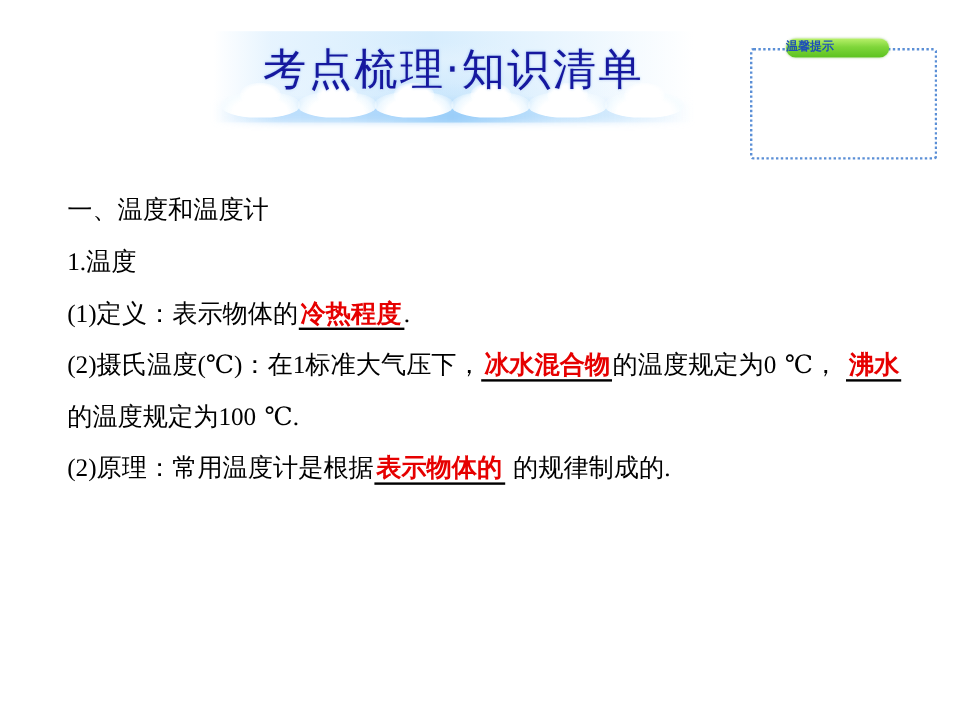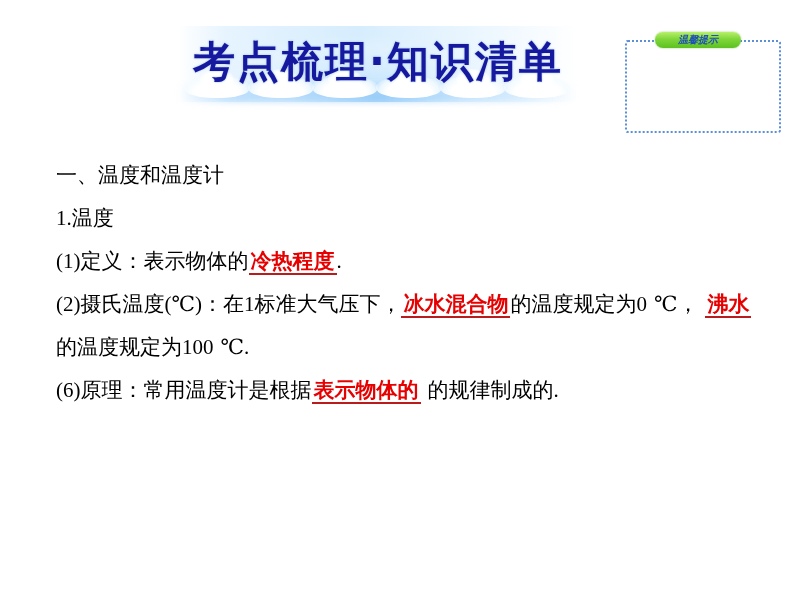--- a/index.html
+++ b/index.html
@@ -69,22 +69,22 @@
     background: linear-gradient(to right, rgba(255,255,255,0) 0%, rgba(156,206,250,0.55) 14%, rgba(140,198,248,0.6) 50%, rgba(168,214,251,0.4) 84%, rgba(255,255,255,0) 100%);
     filter: blur(3px);
   }
   #title-text {
     position: absolute;
     left: 0;
     top: 8px;
     width: 400px;
     text-align: center;
     font-family: "DejaVu Sans", sans-serif;
-    font-size: 42px;
-    font-weight: bold;
+    font-size: 36px;
+    font-weight: normal;
     color: #16189e;
     letter-spacing: 2px;
     text-shadow: 0 0 2px rgba(120,170,235,0.85), 0 1px 1px rgba(255,255,255,0.9);
     white-space: nowrap;
   }
 
   
   #tip-box {
     position: absolute;
     left: 625px;
@@ -100,22 +100,20 @@
     position: absolute;
     left: 28px;
     top: -10px;
     width: 86px;
     height: 16px;
     border-radius: 9px;
     background: linear-gradient(to bottom, #b8f06a 0%, #7fd63a 45%, #5cc21f 100%);
     box-shadow: 0 0 2px rgba(90,160,40,0.6);
     display: flex;
     align-items: center;
-    justify-content: center;
-    font-style: italic;
   }
   #tip-badge-label {
     font-family: "DejaVu Sans", sans-serif;
     font-size: 10px;
     font-weight: bold;
     color: #1f4fb8;
     line-height: 1;
     white-space: nowrap;
   }
   #tip-body {
@@ -144,21 +142,21 @@
   }
   .line {
     white-space: nowrap;
   }
   .line.wrap {
     white-space: normal;
   }
   .fill {
     color: #e60000;
     font-weight: bold;
-    border-bottom: 2px solid #b91c1c;
+    border-bottom: 2px solid #000000;
     padding: 0 2px;
   }
   .sp { display: inline-block; width: 7px; }
 </style>
 </head>
 <body>
 
 <div id="title-banner">
   <div class="cloud-band"></div>
   <div class="band-glow"></div>
@@ -188,16 +186,16 @@
   <div class="line">
     <span>(1)定义：表示物体的</span><span class="fill">冷热程度</span><span>.</span>
   </div>
 
   <div class="line wrap">
     <span>(2)摄氏温度(℃)：在1标准大气压下，</span><span class="fill">冰水混合物</span><span>的温度规定为0</span><span class="sp"></span><span>℃，</span><span class="sp"></span><span class="fill">沸水</span><span>的温度规定为100</span><span class="sp"></span><span>℃.</span>
   </div>
 
 
   <div class="line">
-    <span>(6)原理：常用温度计是根据</span><span class="fill">表示物体的</span><span class="sp"></span><span>的规律制成的.</span>
+    <span>(2)原理：常用温度计是根据</span><span class="fill">表示物体的</span><span class="sp"></span><span>的规律制成的.</span>
   </div>
 
 </div>
 
 </body></html>

